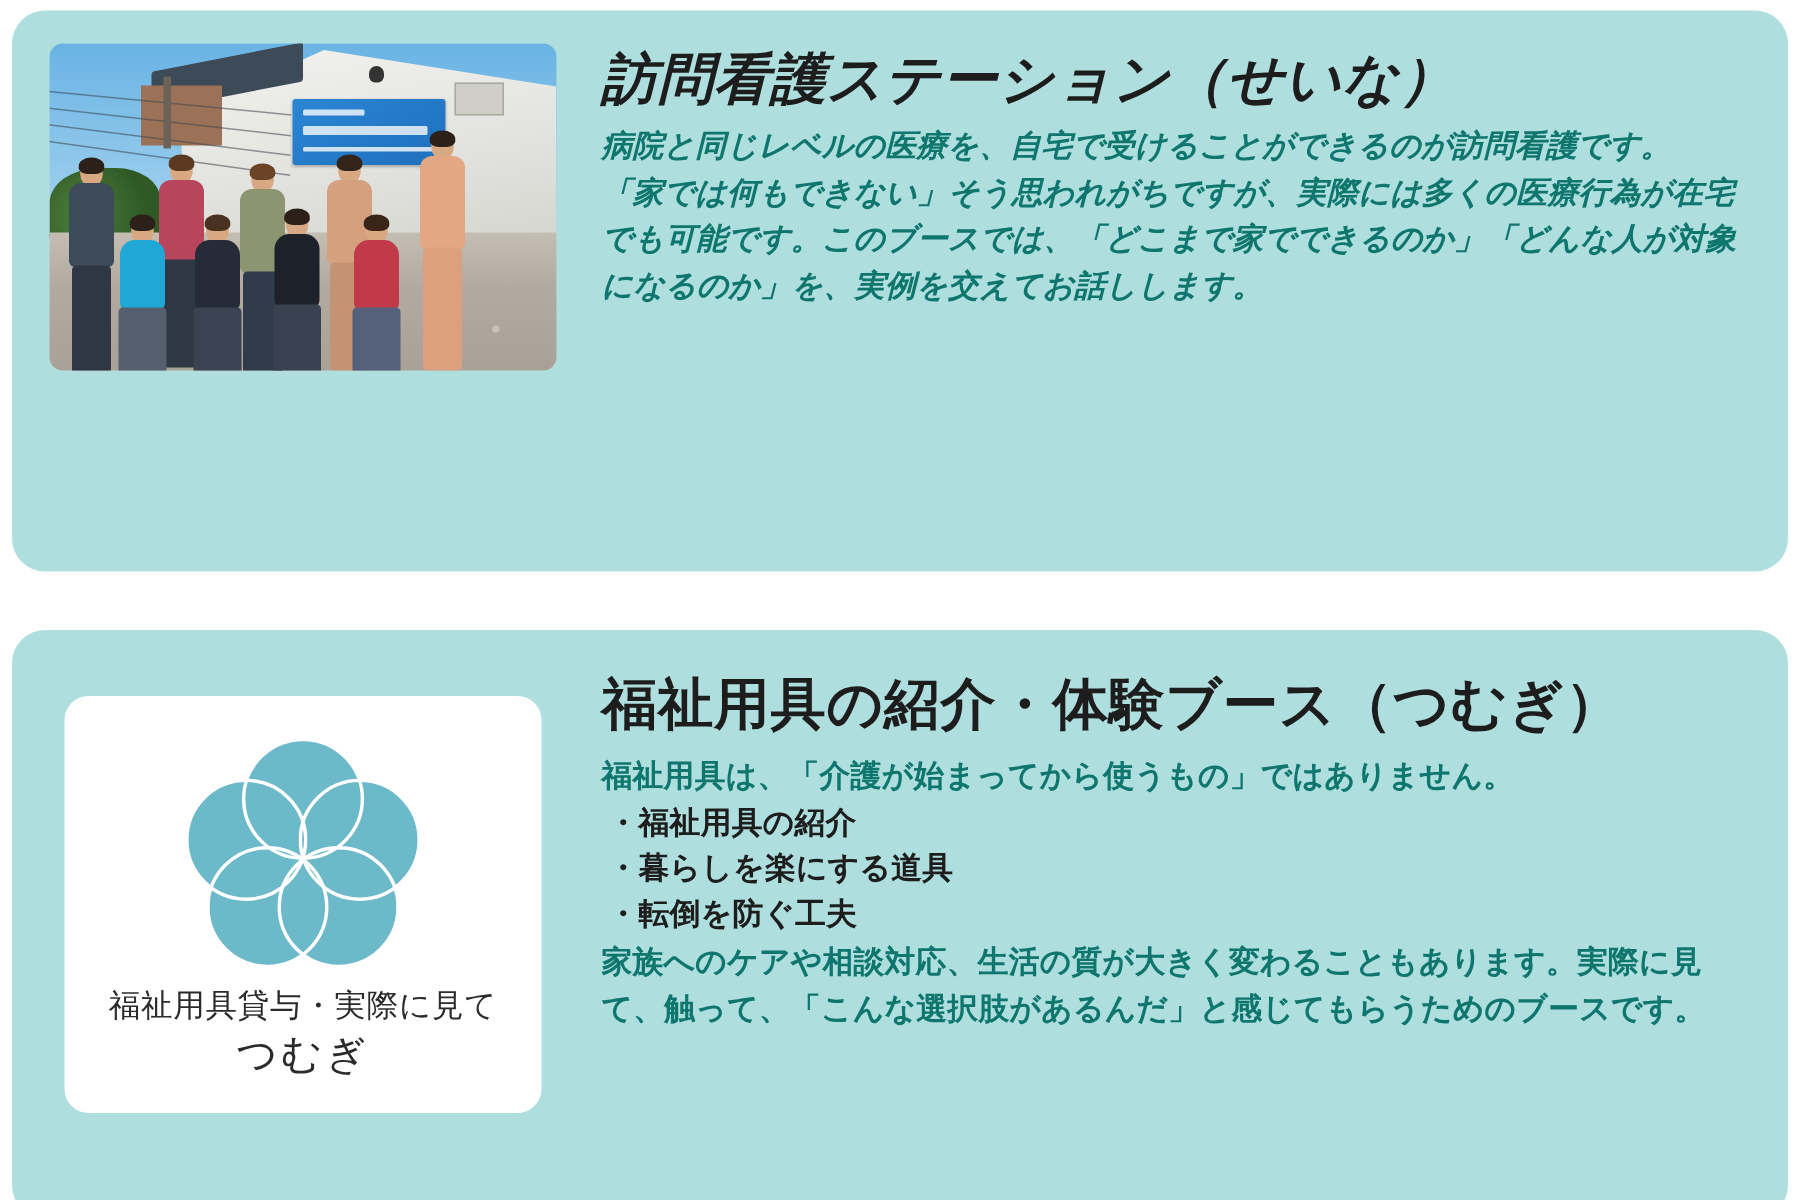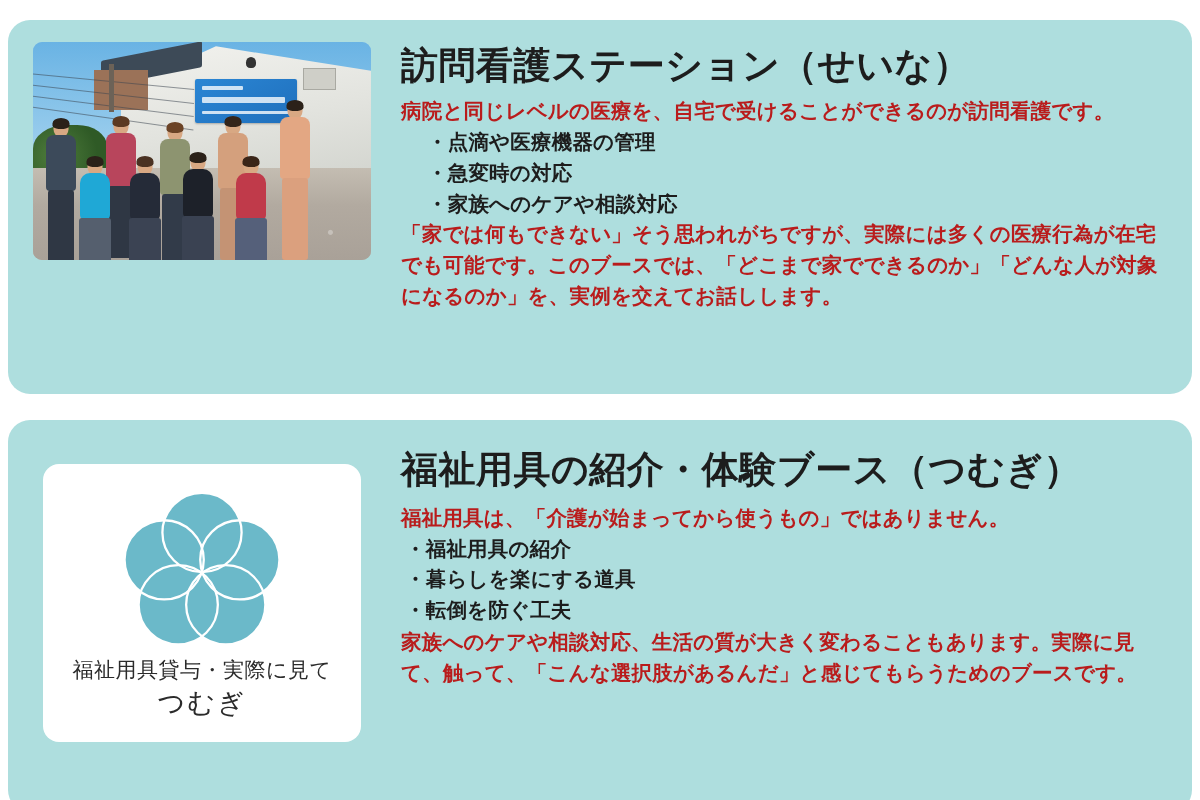--- a/index.html
+++ b/index.html
@@ -28,23 +28,24 @@
     left: 8px;
     width: 1184px;
     background: #aedede;
     border-radius: 22px;
     box-sizing: border-box;
     display: flex;
     flex-direction: row;
     align-items: flex-start;
   }
   .card--one {
-    top: 20px;
+    top: 7px;
     height: 374px;
     padding: 22px 20px 18px 25px;
+    font-style: italic;
   }
   .card--two {
     top: 420px;
     height: 392px;
     padding: 26px 20px 18px 25px;
   }
 
   
   .media-col {
     flex: 0 0 auto;
@@ -201,21 +202,21 @@
     color: #1d1d1d;
     letter-spacing: .5px;
     line-height: 1.2;
   }
   .card--two .card-title { font-size: 37px; margin-bottom: 10px; }
 
   .body-text {
     margin: 0;
     font-size: 20.5px;
     font-weight: 700;
-    color: #b91c1c;
+    color: #0f766e;
     line-height: 1.5;
     letter-spacing: .2px;
   }
   .card--two .body-text { line-height: 1.52; }
 
   .bullet-list {
     list-style: none;
     margin: 0;
     padding: 0;
   }
@@ -314,25 +315,20 @@
             <div class="hair" style="background:#3a2518;"></div>
           <div class="body" style="height:48px;background:#c03a4a;border-radius:10px 10px 6px 6px;"></div>
           <div class="legs" style="top:60px;height:56px;background:#55607a;width:32px;"></div>
         </div>
       </div>
     </div>
 
     <div class="text-col">
       <h2 class="card-title">訪問看護ステーション（せいな）</h2>
       <p class="body-text">病院と同じレベルの医療を、自宅で受けることができるのが訪問看護です。</p>
-      <ul class="bullet-list indented">
-        <li>・点滴や医療機器の管理</li>
-        <li>・急変時の対応</li>
-        <li>・家族へのケアや相談対応</li>
-      </ul>
       <p class="body-text">「家では何もできない」そう思われがちですが、実際には多くの医療行為が在宅でも可能です。このブースでは、「どこまで家でできるのか」「どんな人が対象になるのか」を、実例を交えてお話しします。</p>
     </div>
   </section>
 
   <section class="card card--two">
 
     <div class="media-col">
       <div class="logo-card">
         <svg class="logo-mark" viewBox="0 0 200 200">
           <g fill="#6bb9c9">

